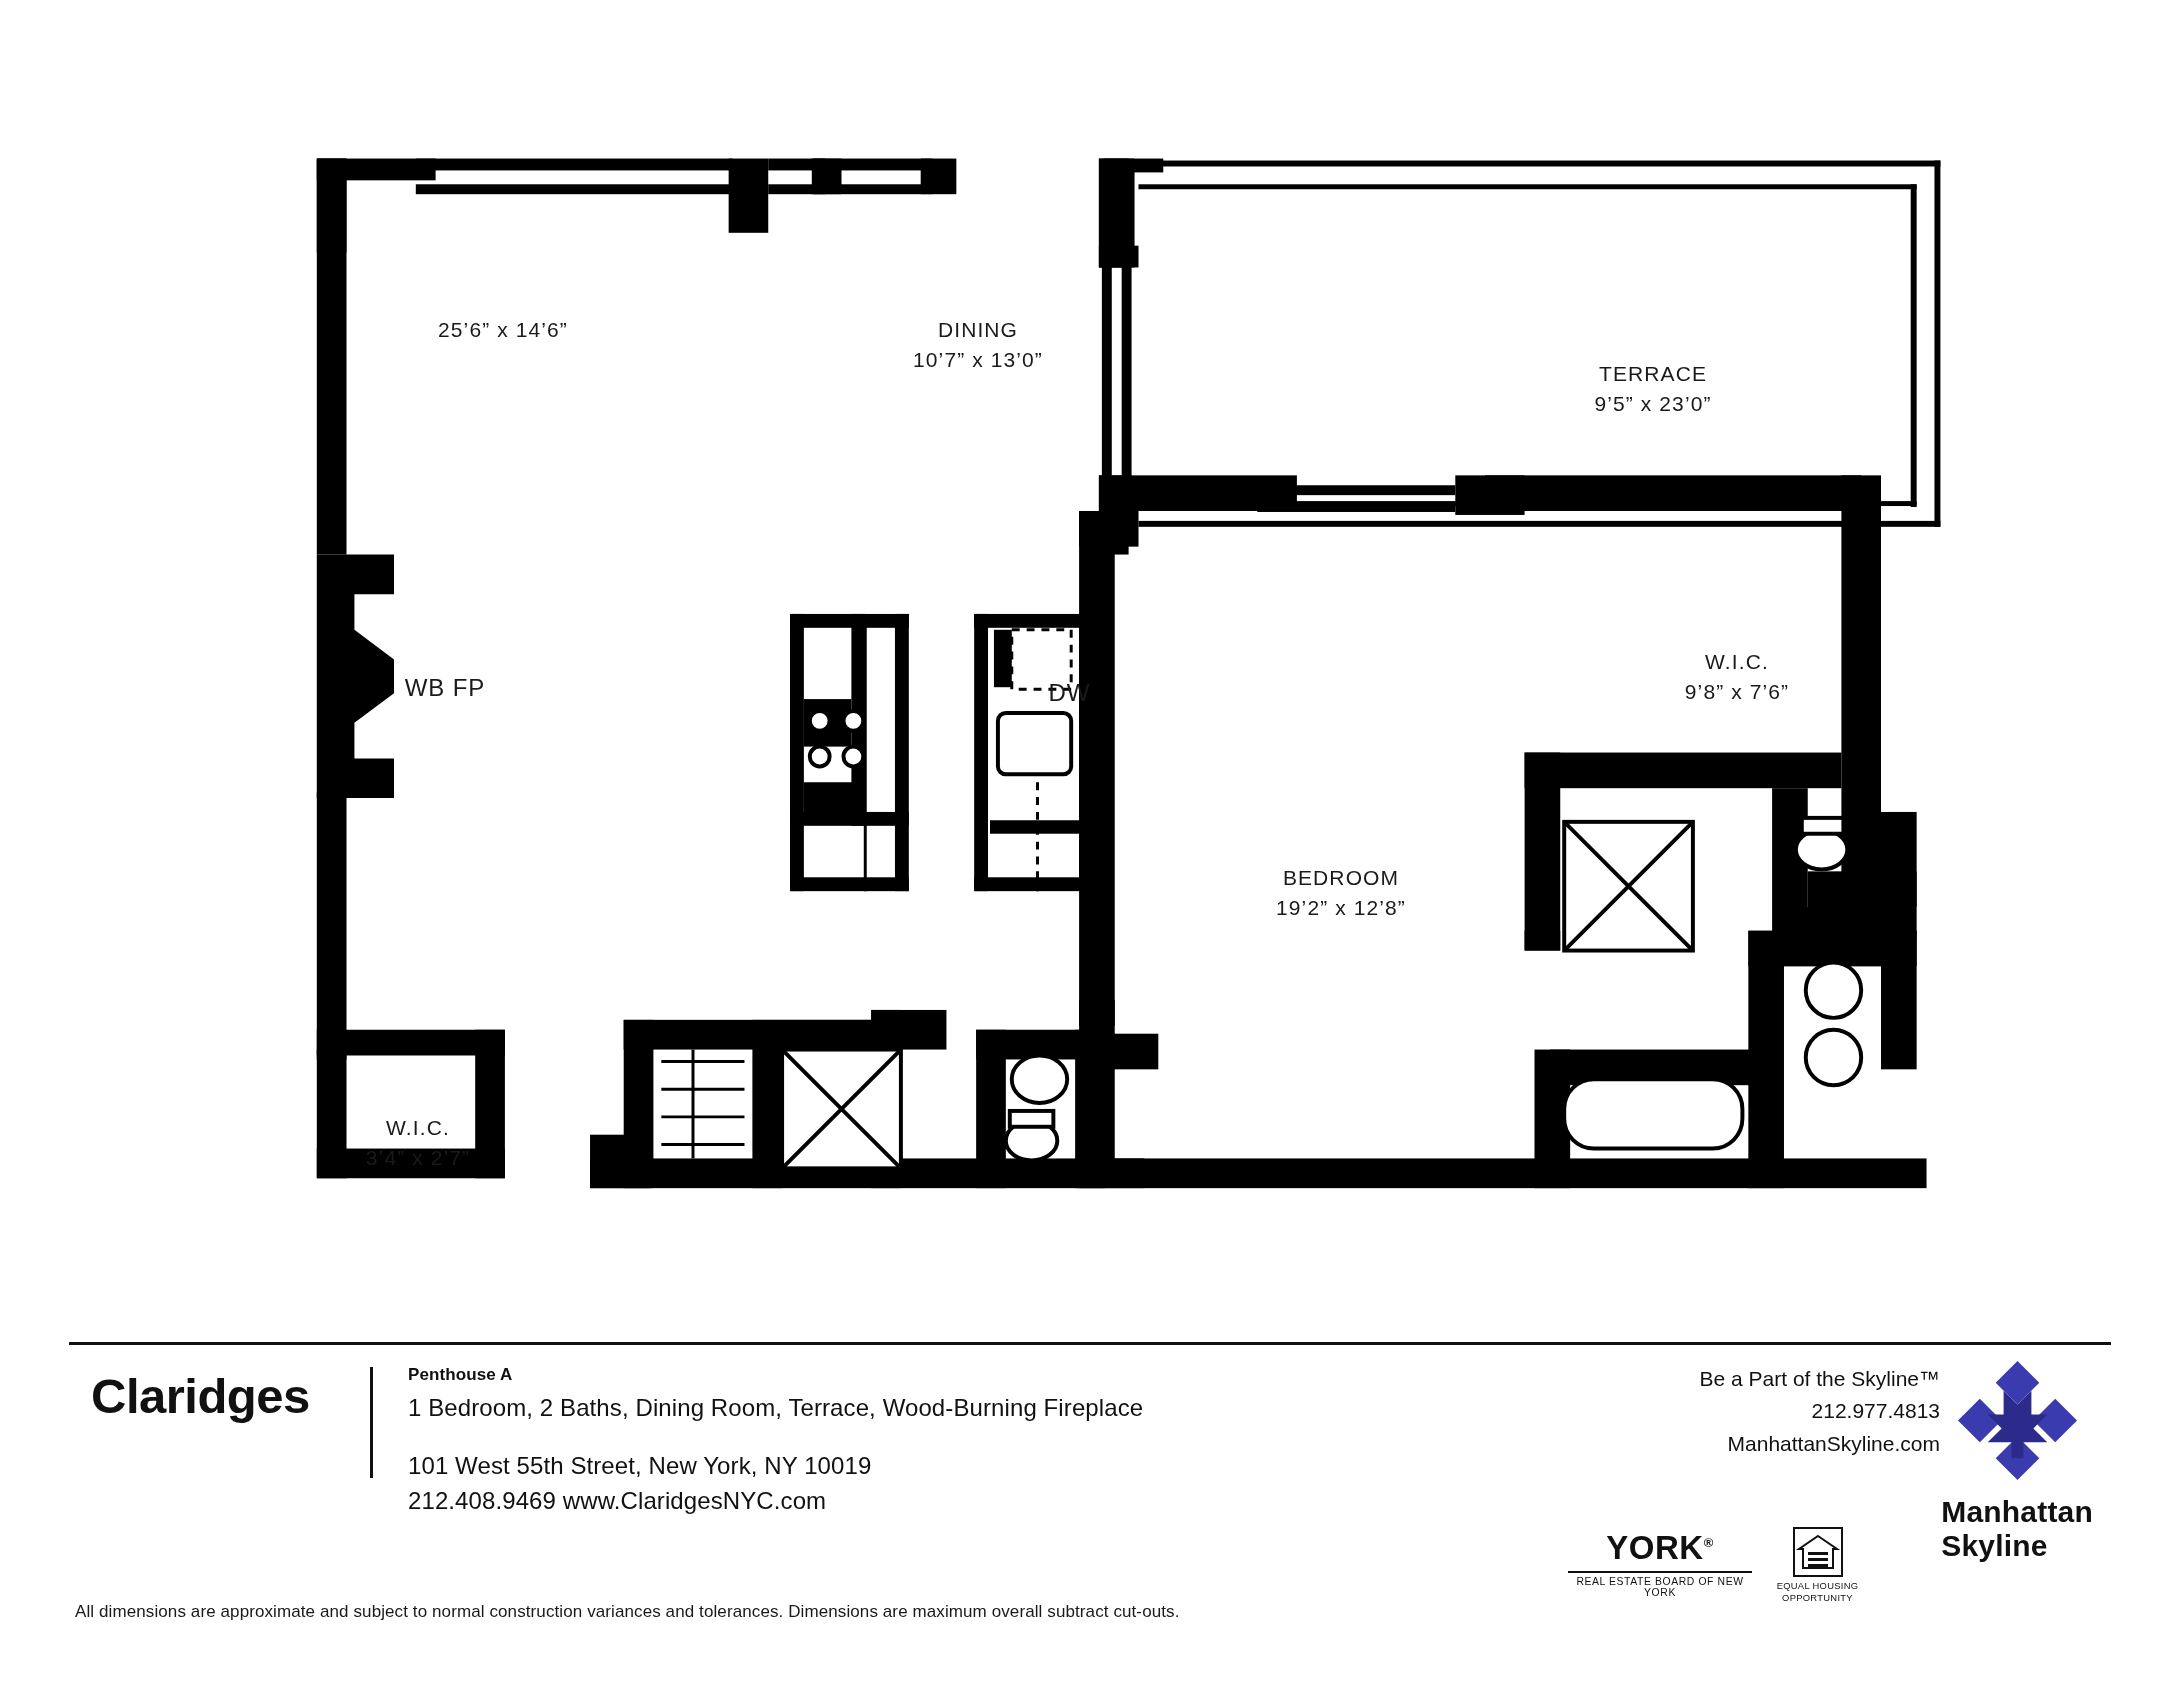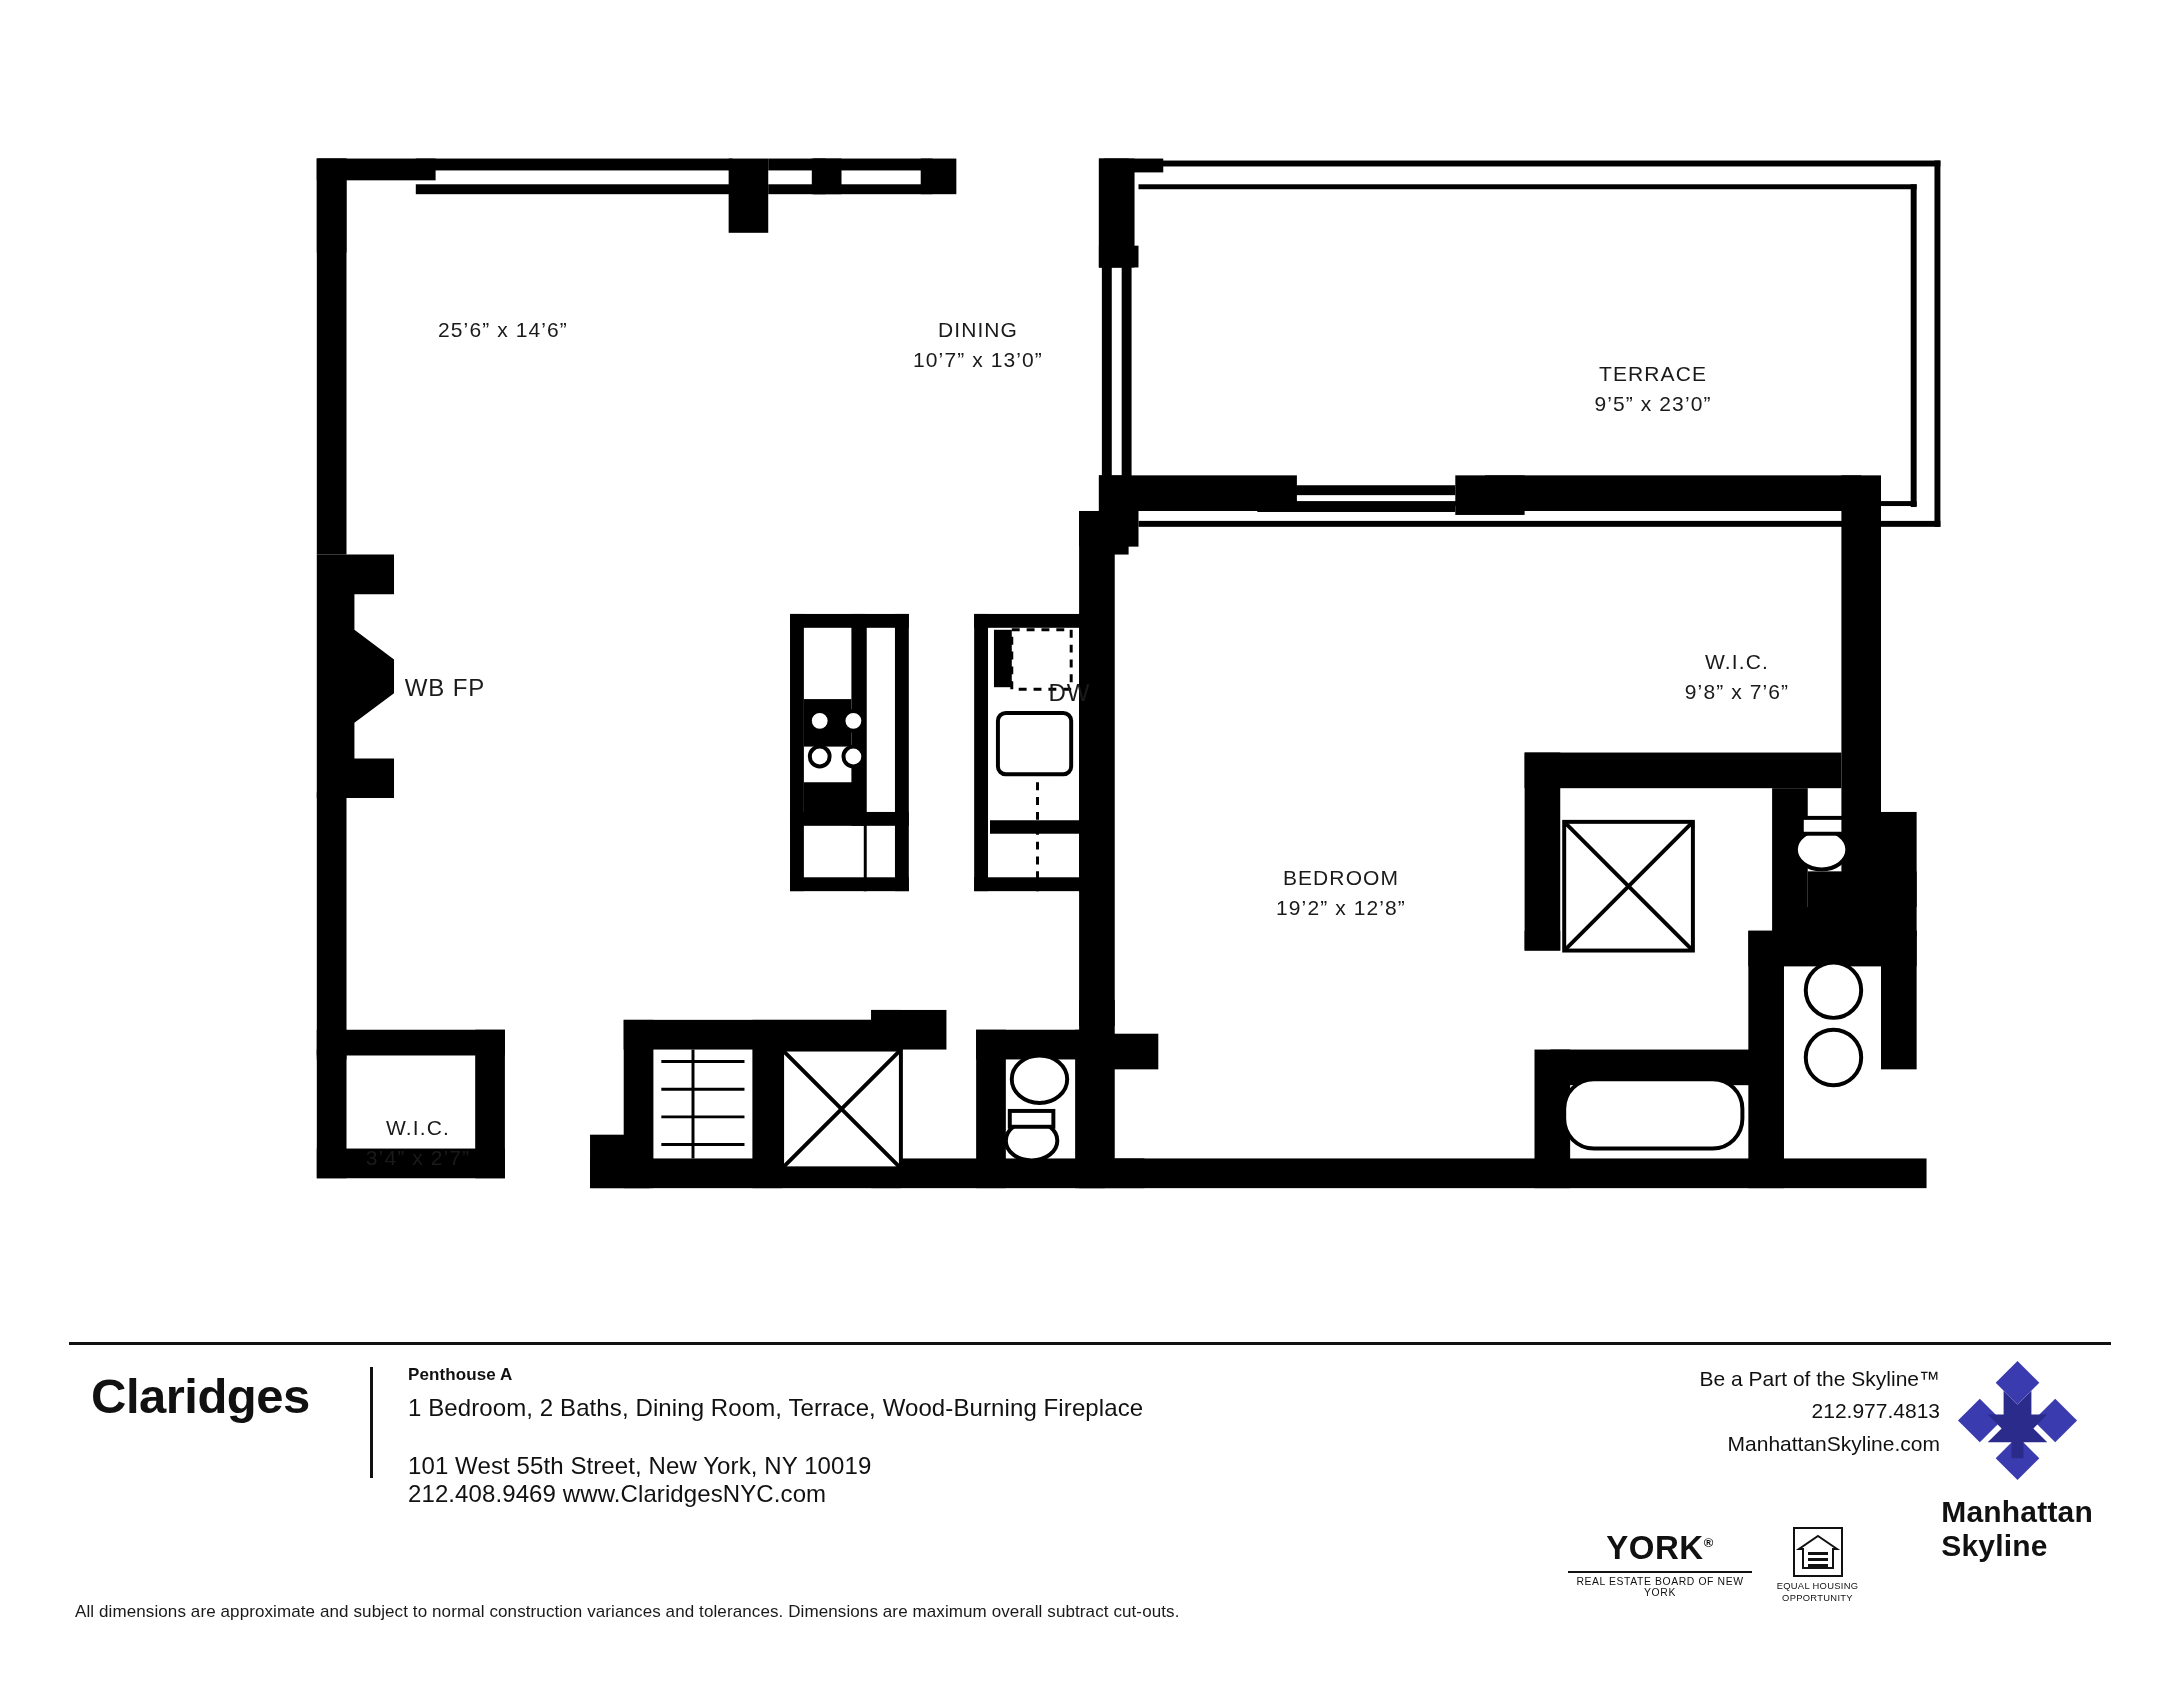--- a/index.html
+++ b/index.html
@@ -53,21 +53,21 @@
     color: #111111;
   }
   #vrule {
     position: absolute; left: 370px; top: 50px; width: 3px; height: 111px;
     background: #111111;
   }
 
   #unitblock { position: absolute; left: 408px; top: 48px; width: 1049px; }
   #unit-name { font-size: 17px; font-weight: bold; letter-spacing: 0.1px; margin-bottom: 9px; }
   #unit-desc { font-size: 24px; letter-spacing: 0.1px; margin-bottom: 30px; }
-  #addr1 { font-size: 24px; letter-spacing: 0.1px; margin-bottom: 0; }
+  #addr1 { font-size: 24px; letter-spacing: 0.1px; margin-bottom: 7px; }
   #addr2 { font-size: 24px; letter-spacing: 0.1px; }
 
   #disclaimer {
     position: absolute; left: 75px; top: 285px;
     font-size: 17px; color: #1a1a1a; letter-spacing: 0.1px;
   }
 
   #skyline-text {
     position: absolute; right: 238px; top: 46px;
     text-align: right; font-size: 21px; line-height: 1.54; color: #111111;

